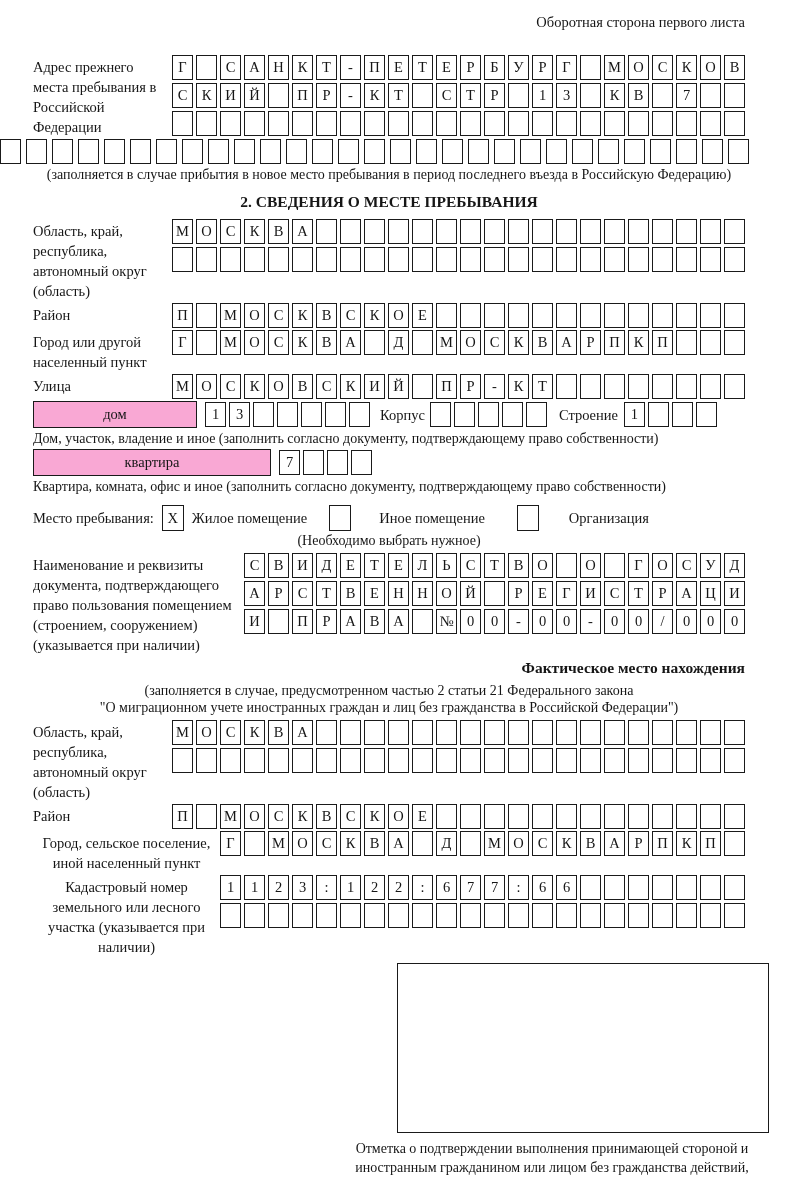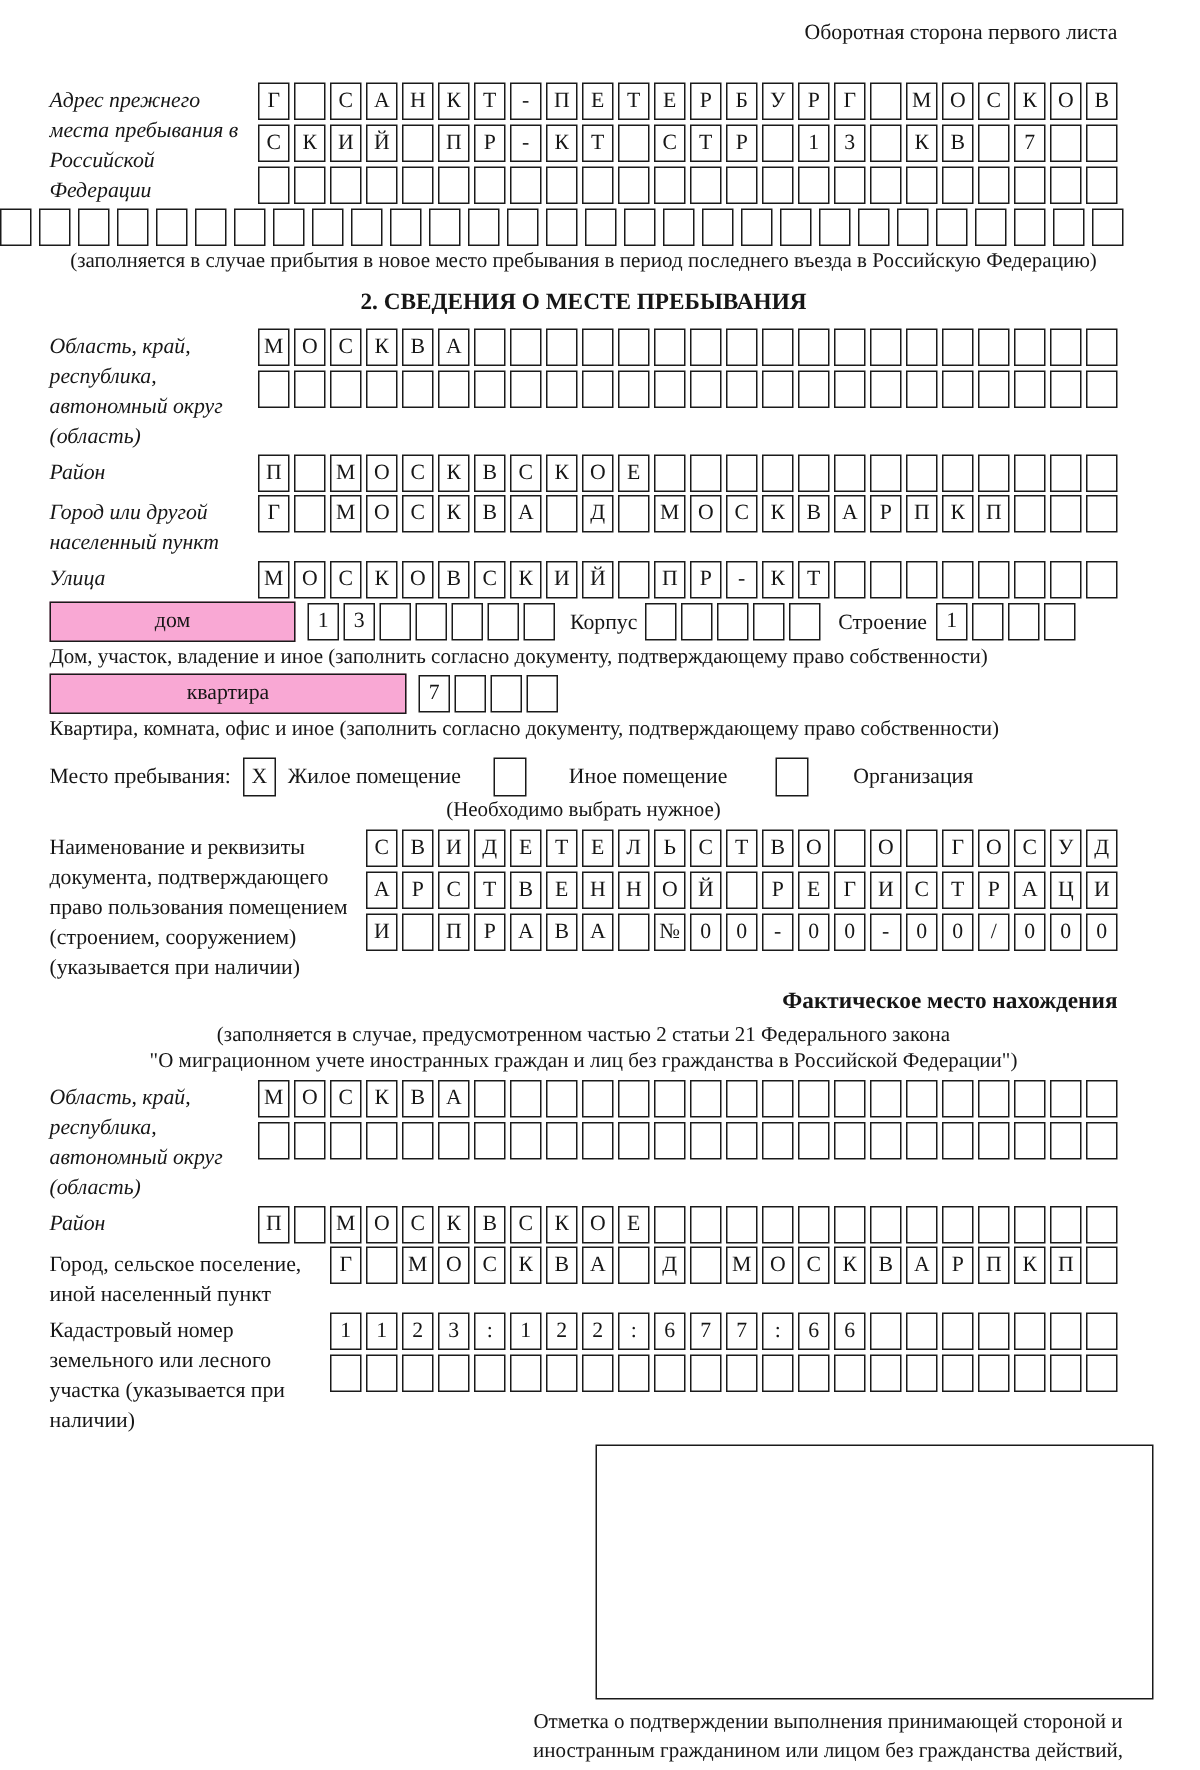--- a/index.html
+++ b/index.html
@@ -4,22 +4,22 @@
 <style>
   html,body{margin:0;padding:0;background:#ffffff;}
   body{
     width:800px;height:1180px;overflow:hidden;
     font-family:"Liberation Serif", serif;color:#161616;
     padding:14px 55px 0 33px;box-sizing:border-box;
   }
   .hdr-note{text-align:right;font-size:14.5px;margin-bottom:24px;}
   .row{display:flex;align-items:flex-start;margin-bottom:2px;}
   .lbl{font-size:14.5px;line-height:1.38;padding-top:2px;}
-  .w139{flex:0 0 139px;font-style:italic;}
-  .w187{flex:0 0 187px;}
+  .w139{flex:0 0 139px;}
+  .w187{flex:0 0 187px;text-align:center;}
   .w211{flex:0 0 211px;}
   .gridcol{margin-left:auto;display:flex;flex-direction:column;gap:3px;}
   .grid{display:flex;gap:3px;}
   .cell{
     width:21px;height:25px;box-sizing:border-box;
     border:1.6px solid #1a1a1a;display:flex;align-items:center;justify-content:center;
     font-size:14.5px;background:#fff;flex:0 0 21px;
   }
   .fullrow{margin-left:-33px;width:750px;display:flex;gap:5px;margin-top:1px;}
   .note{font-size:14px;margin:3px 0 2px 0;}

